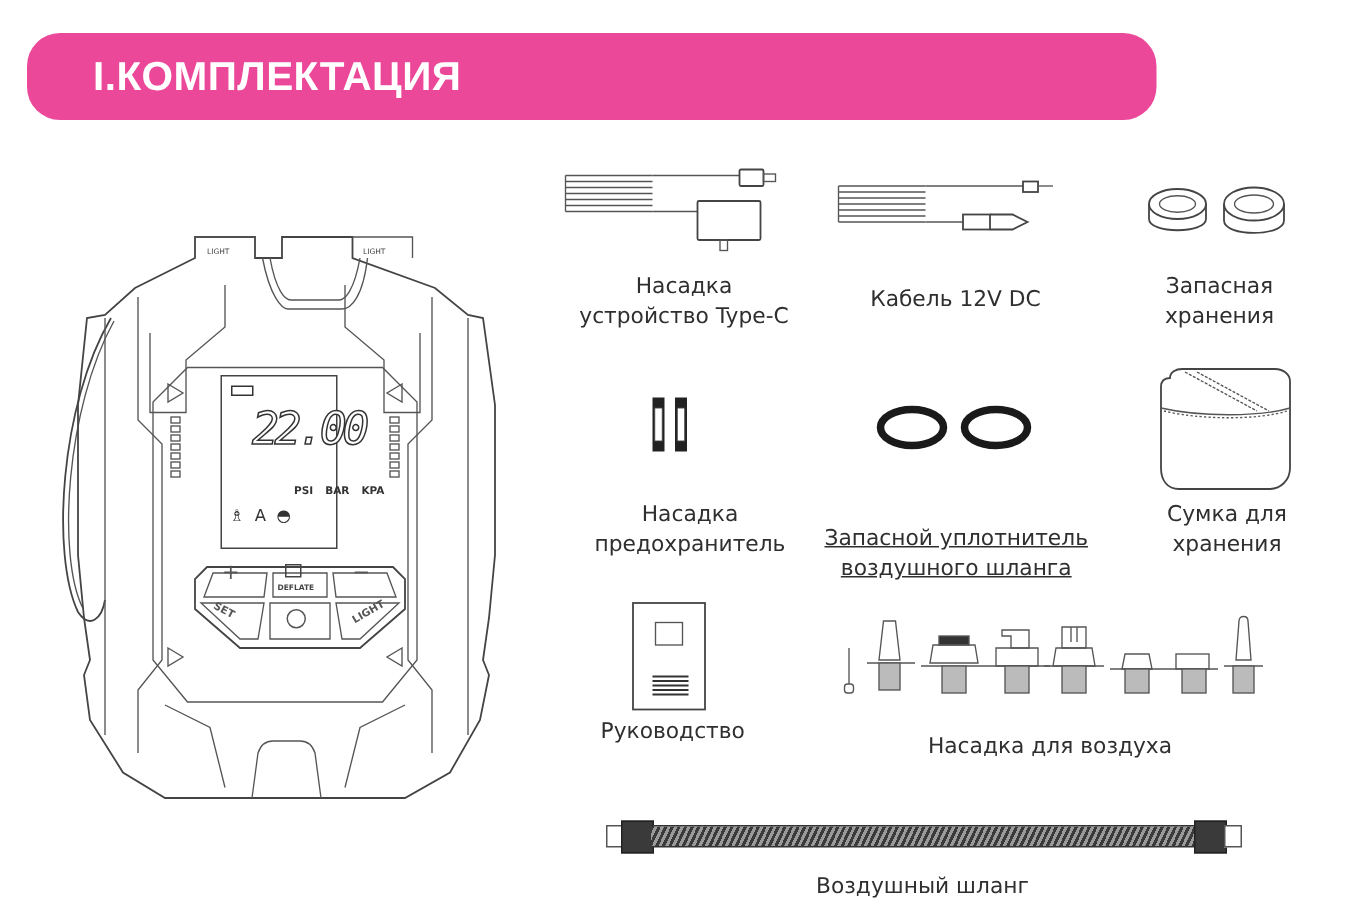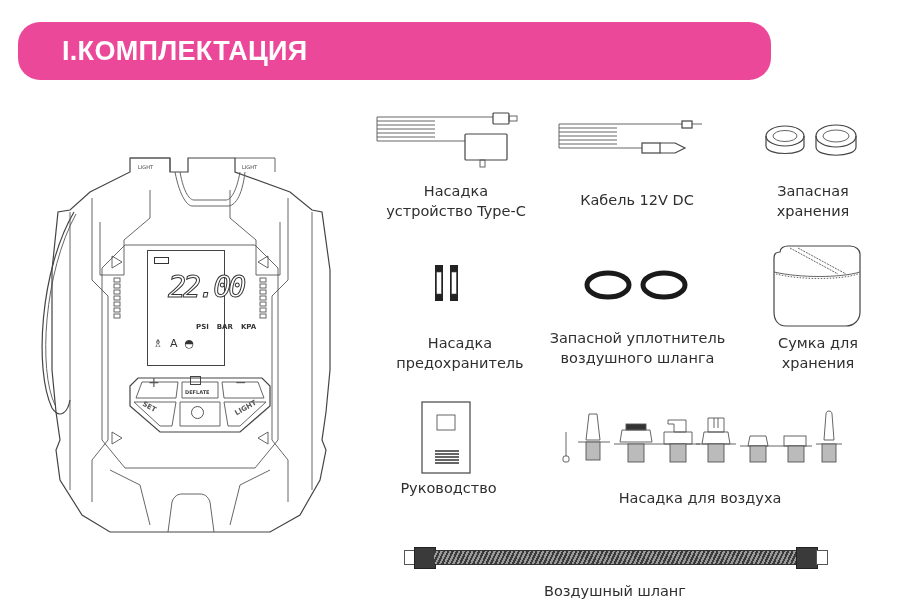--- a/index.html
+++ b/index.html
@@ -150,21 +150,21 @@
 </svg>
 <div class="caption" style="left:390px;top:333px;width:140px;">
   <div>Насадка</div>
   <div>предохранитель</div>
 </div>
 
 <svg width="110" height="40" viewBox="0 0 110 40" style="left:584px;top:270px;">
   <ellipse cx="24" cy="15" rx="21" ry="12" fill="none" stroke="#1a1a1a" stroke-width="5"></ellipse>
   <ellipse cx="80" cy="15" rx="21" ry="12" fill="none" stroke="#1a1a1a" stroke-width="5"></ellipse>
 </svg>
-<div class="caption" style="left:535px;top:328px;width:205px;">
+<div class="caption" style="left:535px;top:349px;width:205px;text-decoration:underline;">
   <div>Запасной уплотнитель</div>
   <div>воздушного шланга</div>
 </div>
 
 <svg width="95" height="90" viewBox="0 0 95 90" style="left:770px;top:244px;">
   <path class="ln" d="M10 8 C 10 4, 14 2, 18 2 L80 2 C 86 2, 90 6, 90 10 L90 68 C 90 76, 84 82, 76 82 L16 82 C 8 82, 4 76, 4 68 L4 14 C 4 10, 6 8, 10 8 Z"></path>
   <path class="ln2" d="M4 28 C 30 34, 70 34, 90 28"></path>
   <path class="ln2" d="M20 4 L68 30 M28 4 L76 30" stroke-dasharray="2,1"></path>
   <path class="ln2" d="M6 30 C 30 36, 70 36, 88 30" stroke-dasharray="1.5,1.5"></path>
 </svg>

